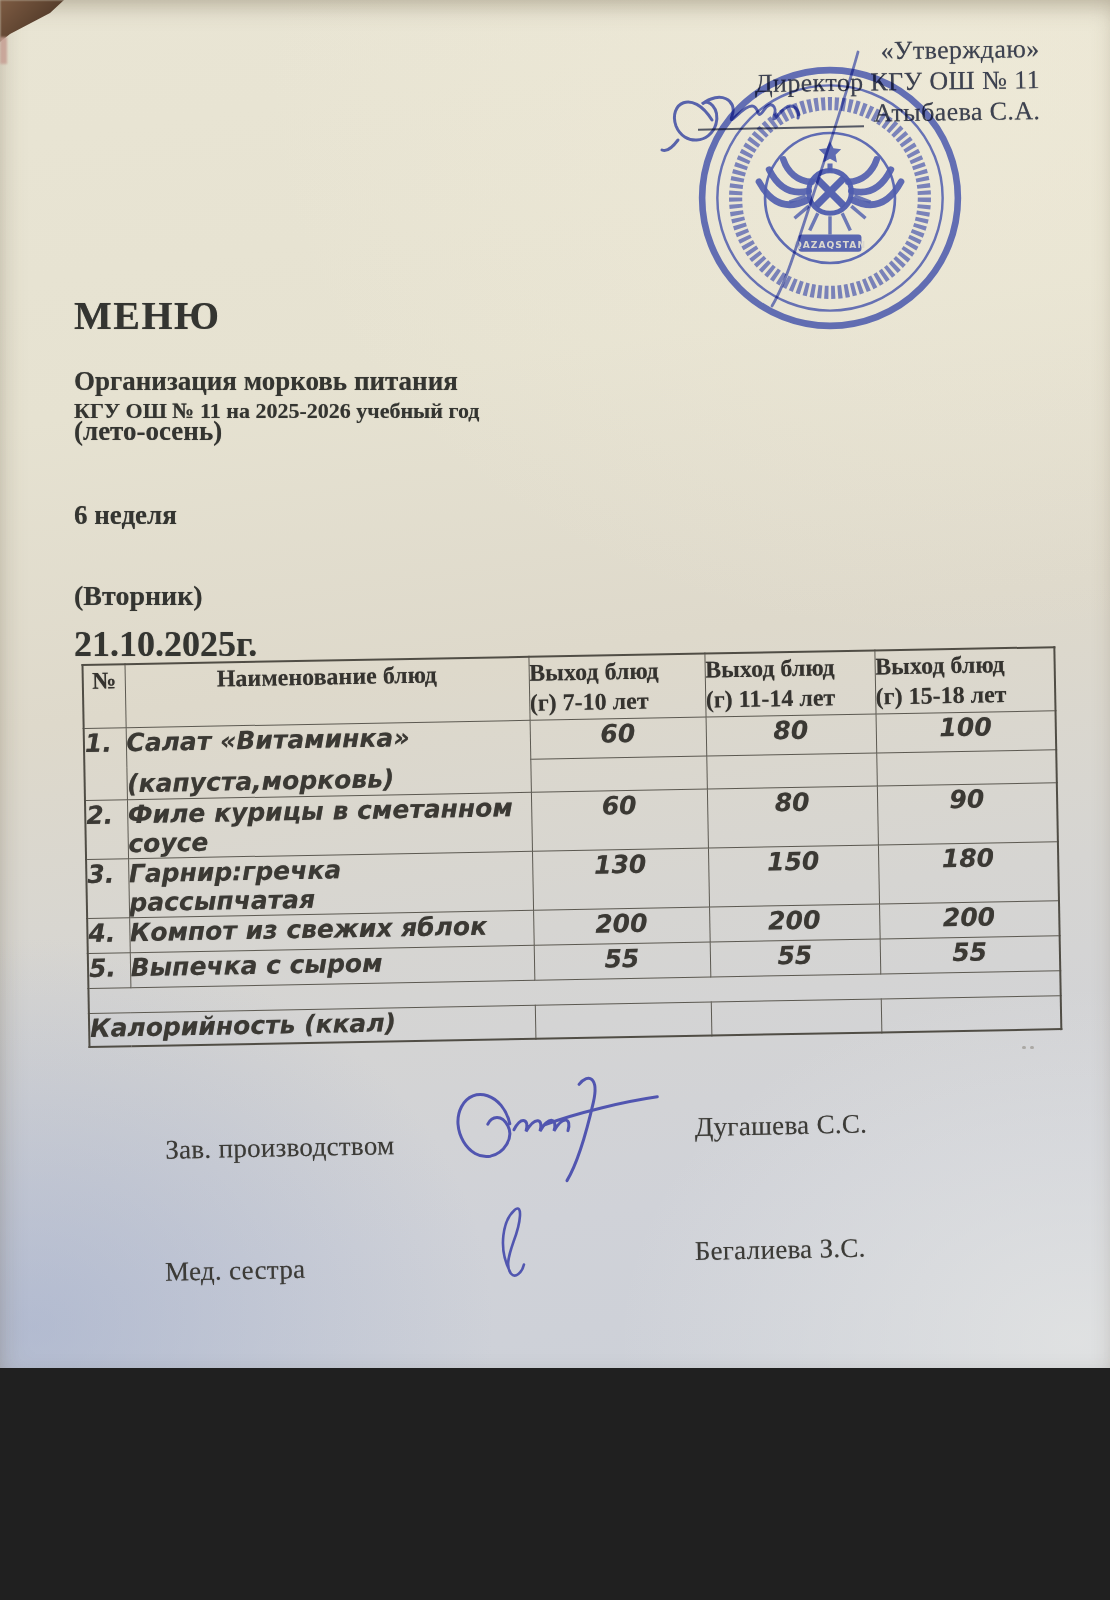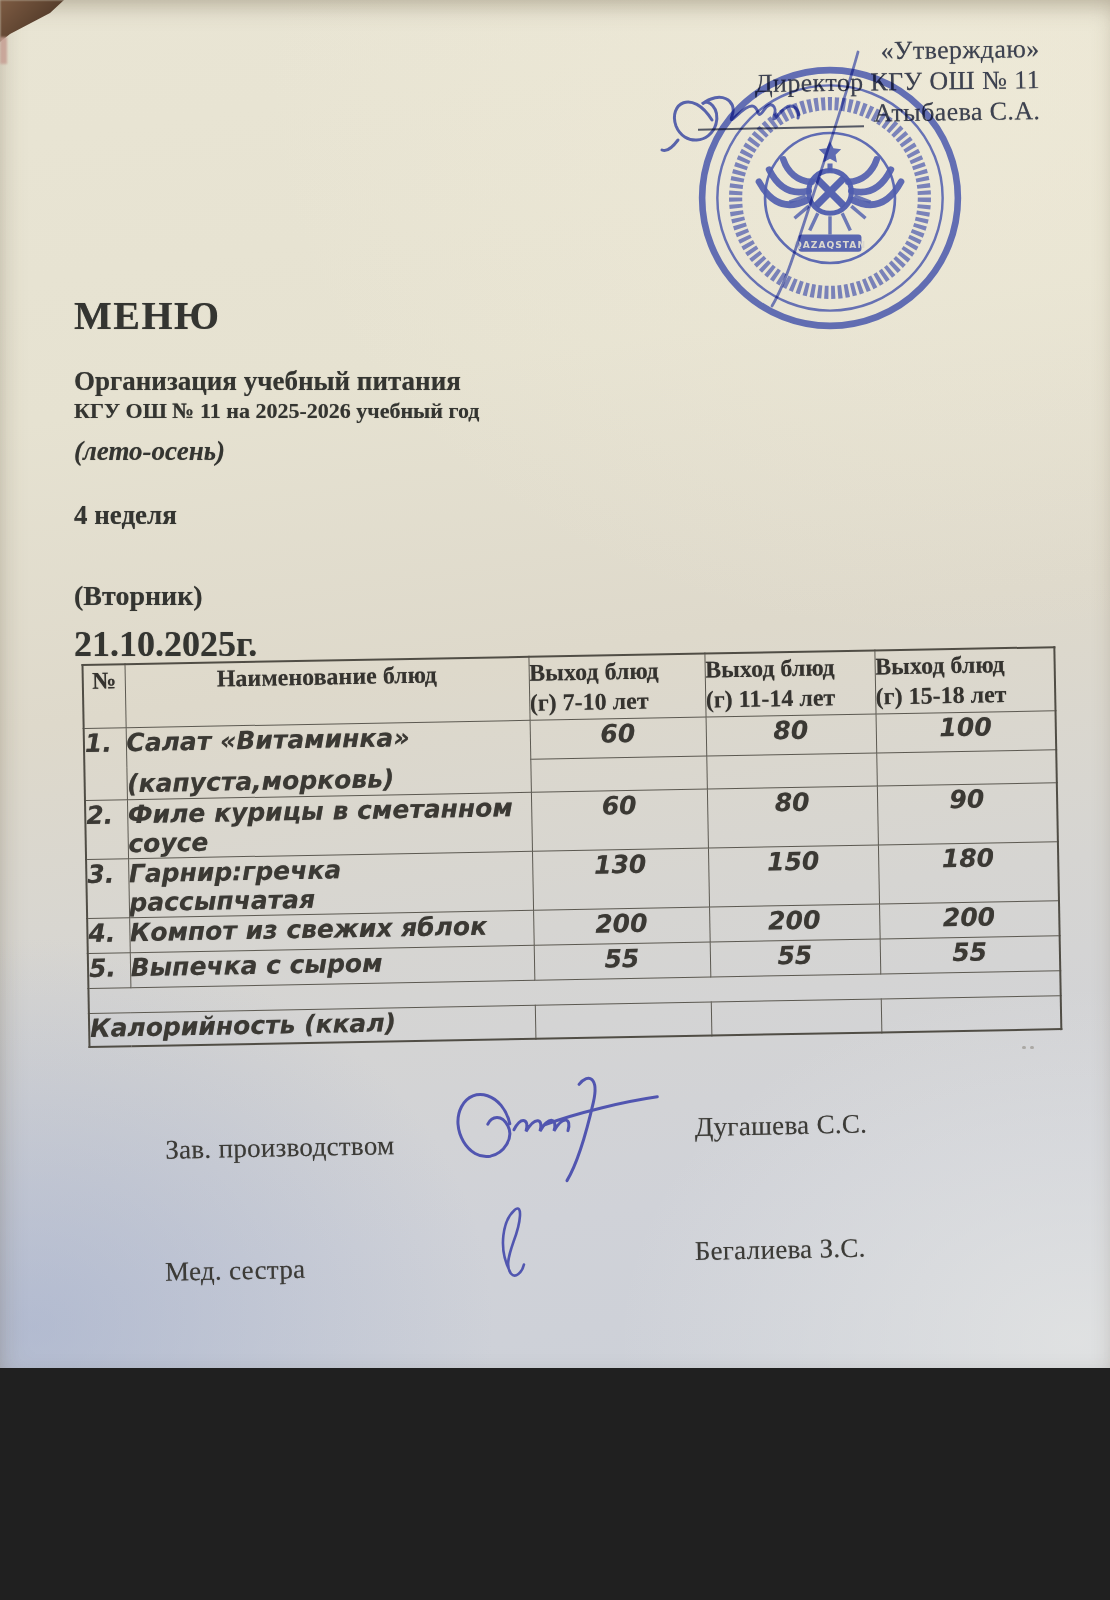--- a/index.html
+++ b/index.html
@@ -45,21 +45,21 @@
     position:absolute;left:658px;top:44px;width:310px;height:270px;
     mix-blend-mode:multiply;opacity:.92;
   }
 
   
   .center-col{position:absolute;left:74px;top:0;width:1036px;color:#343531;}
   .center-col div{position:absolute;width:100%;text-align:left;font-weight:bold;}
   .t-title{top:292px;font-size:40px;letter-spacing:1.5px;}
   .t-sub1{top:366px;font-size:27px;}
   .t-sub2{top:398px;font-size:22px;}
-  .t-sub3{top:436px;font-size:27px;font-style:italic;}
+  .t-sub3{top:416px;font-size:27px;}
   .t-week{top:500px;font-size:27px;}
   .t-day{top:580px;font-size:28px;}
   .t-date{top:623px;font-size:36px;}
 
   
   .table-wrap{
     position:absolute;left:85px;top:664px;width:972px;
     transform:rotate(-1.05deg);transform-origin:0 50%;
   }
   table.menu{
@@ -156,24 +156,24 @@
   <svg class="dir-sig" viewBox="0 0 310 270">
     <g fill="none" stroke="#3d4fc2" stroke-width="3" stroke-linecap="round" opacity=".9">
       <path d="M54,76 C34,44 10,60 18,82 C26,102 52,100 58,80 C62,64 50,54 44,60 C62,46 80,56 74,72 C70,84 84,62 94,62 C102,62 98,78 106,66 C112,56 120,62 116,72 C114,82 124,62 132,62 C138,62 142,68 140,74"></path>
       <path d="M20,96 C14,104 8,108 4,106"></path>
       <path d="M200,8 C188,52 160,136 136,210 C128,234 120,252 114,262" stroke-width="2.8" opacity=".85"></path>
     </g>
   </svg>
 
   <div class="center-col">
     <div class="t-title soft">МЕНЮ</div>
-    <div class="t-sub1 soft">Организация учебный питания</div>
+    <div class="t-sub1 soft">Организация морковь питания</div>
     <div class="t-sub2 soft">КГУ ОШ № 11 на 2025-2026 учебный год</div>
     <div class="t-sub3 soft">(лето-осень)</div>
-    <div class="t-week soft">4 неделя</div>
+    <div class="t-week soft">6 неделя</div>
     <div class="t-day soft">(Вторник)</div>
     <div class="t-date soft">21.10.2025г.</div>
   </div>
 
   <div class="table-wrap">
     <table class="menu">
       <colgroup>
           <col class="c-num">
           <col class="c-name">
           <col class="c-v1">

